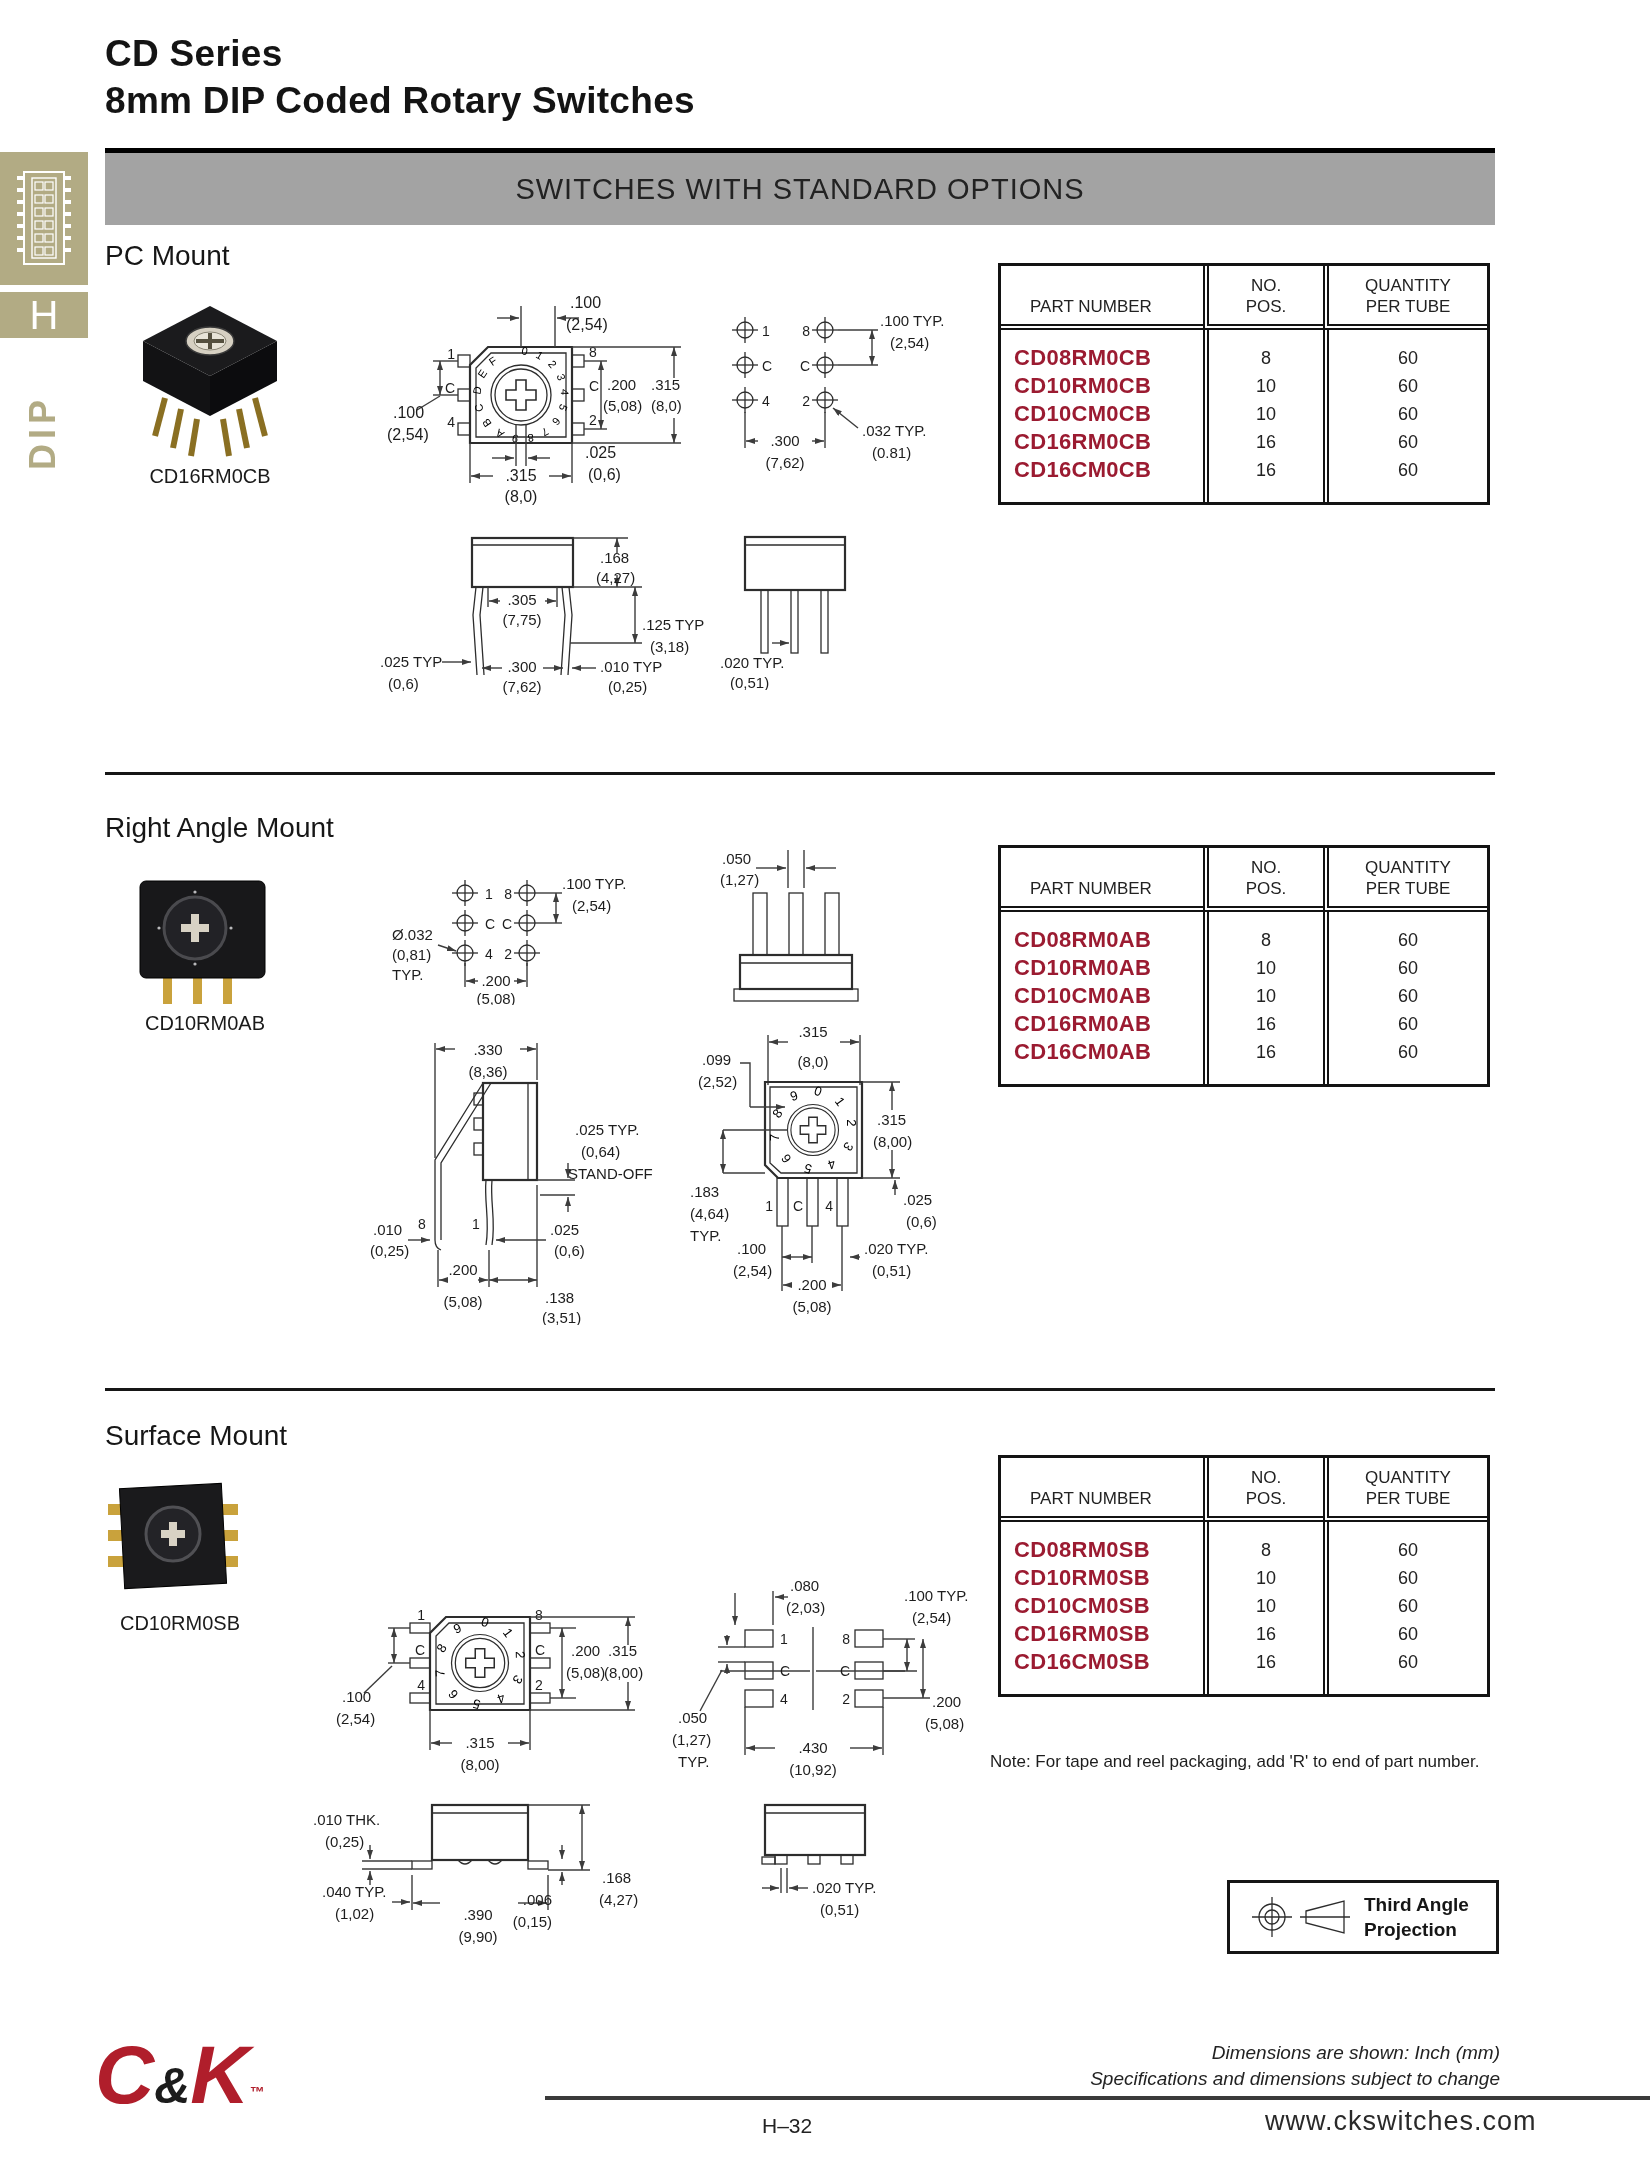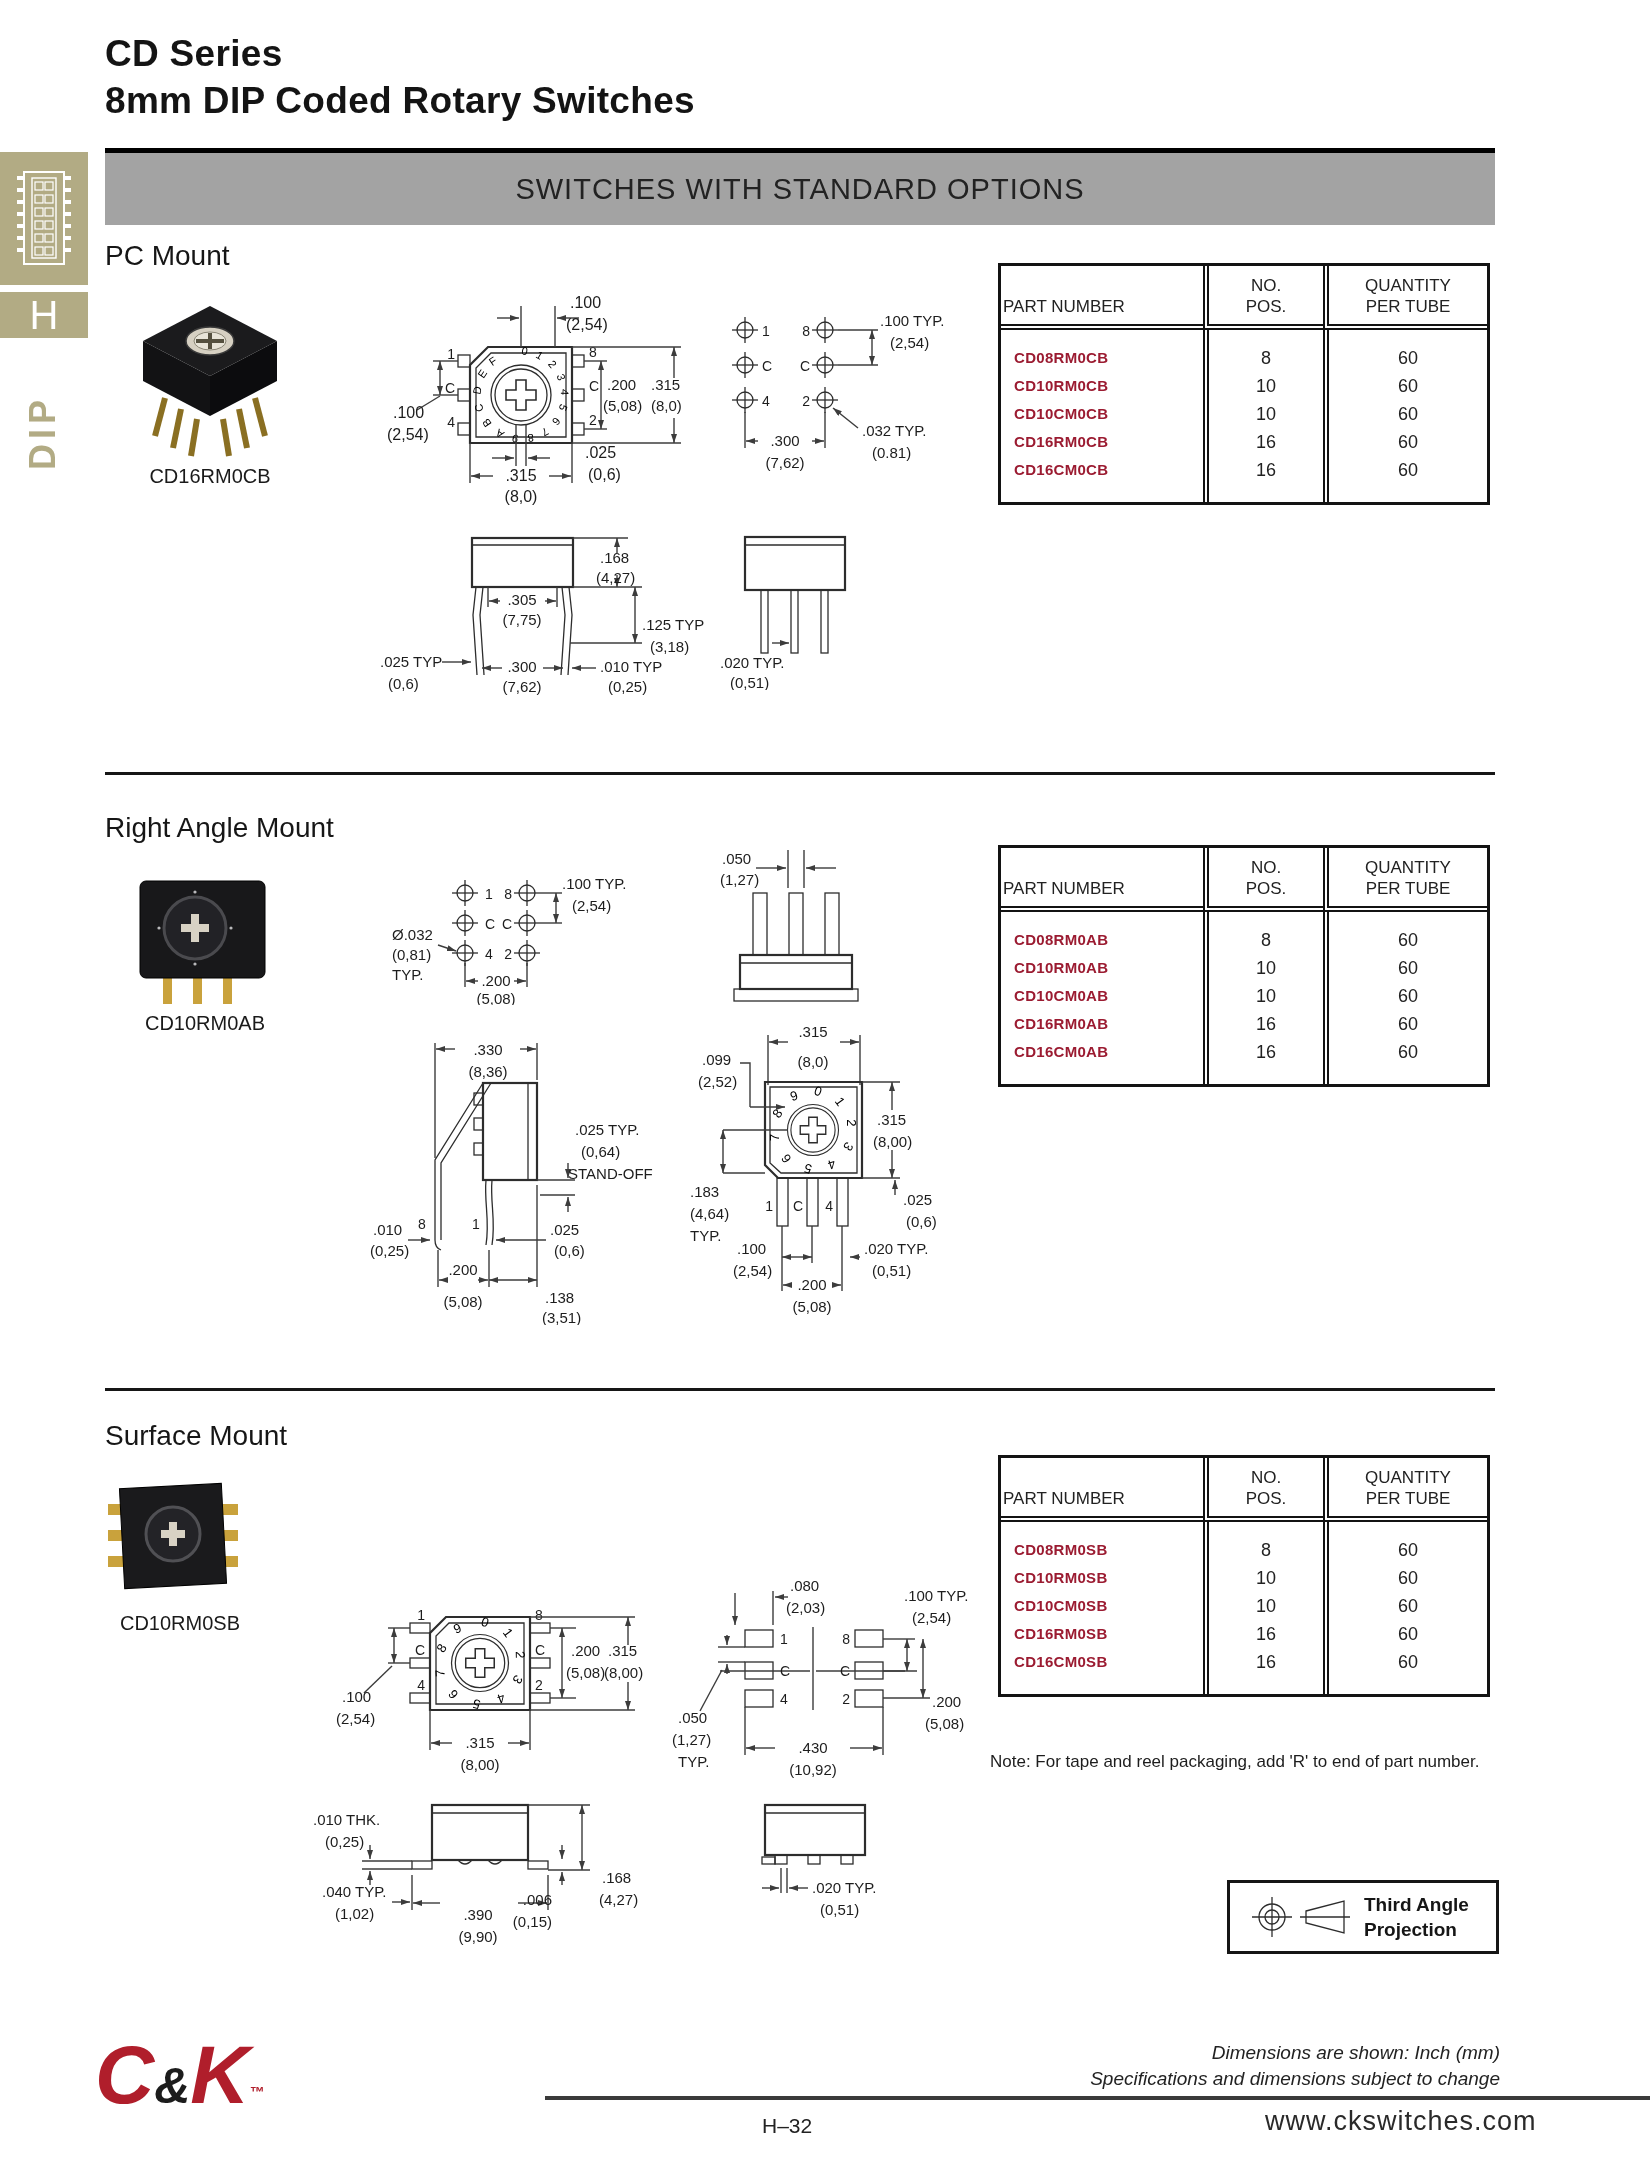--- a/index.html
+++ b/index.html
@@ -10,23 +10,23 @@
   .banner{background:#a3a3a3;border-top:5px solid #000;height:77px;display:flex;align-items:center;justify-content:center;font-size:29px;color:#222;letter-spacing:1px}
   .sideblock{background:#b2ab84}
   .htab{color:#fff;font-size:40px;display:flex;align-items:center;justify-content:center}
   .dipv{color:#b2ab84;font-size:36px;font-weight:bold;writing-mode:vertical-rl;transform:rotate(180deg);letter-spacing:5px}
   .h2{font-size:28px;font-weight:normal;color:#161616}
   .caption{font-size:20px;text-align:center;color:#1a1a1a}
   .sep{border-top:3px solid #161616}
   .ptable{display:grid;grid-template-columns:202px 120px 164px;grid-template-rows:64px auto;border:3px solid #131313;background:#fff}
   .cell.c2,.cell.c3{border-left:6px double #131313}
   .cell.h{border-bottom:6px double #131313;font-size:17px;color:#222;display:flex;align-items:flex-end;justify-content:center;text-align:center;padding-bottom:7px;white-space:pre-line;line-height:21px}
-  .cell.h.c1{justify-content:flex-start;padding-left:2px;text-align:left}
+  .cell.h.c1{justify-content:flex-start;padding-left:29px;text-align:left}
   .cell.b{padding:14px 0 18px}
-  .plist div{font-size:15px;font-weight:bold;color:#9b1b31;line-height:28px;padding-left:13px;letter-spacing:.3px}
+  .plist div{font-size:22px;font-weight:bold;color:#9b1b31;line-height:28px;padding-left:13px;letter-spacing:.3px}
   .nlist div{font-size:18px;color:#222;text-align:center;line-height:28px}
   .note{font-size:17px;color:#1d1d1d}
   .projbox{border:3px solid #161616;display:flex;align-items:center;padding-left:16px}
   .projtxt{font-size:19px;font-weight:bold;line-height:25px;margin-left:14px;color:#161616}
   .foot-it{font-style:italic;font-size:19px;color:#222;text-align:right;width:600px}
   .rule{background:#3a3a3a;height:4px}
   .www{font-size:27px;color:#2a2a2a;letter-spacing:1px}
   .pgnum{font-size:21px;color:#222}
   .logo{font-style:italic;font-weight:bold;line-height:70px;white-space:nowrap}
   .logo .c,.logo .k{font-size:82px;color:#b01e2b}

